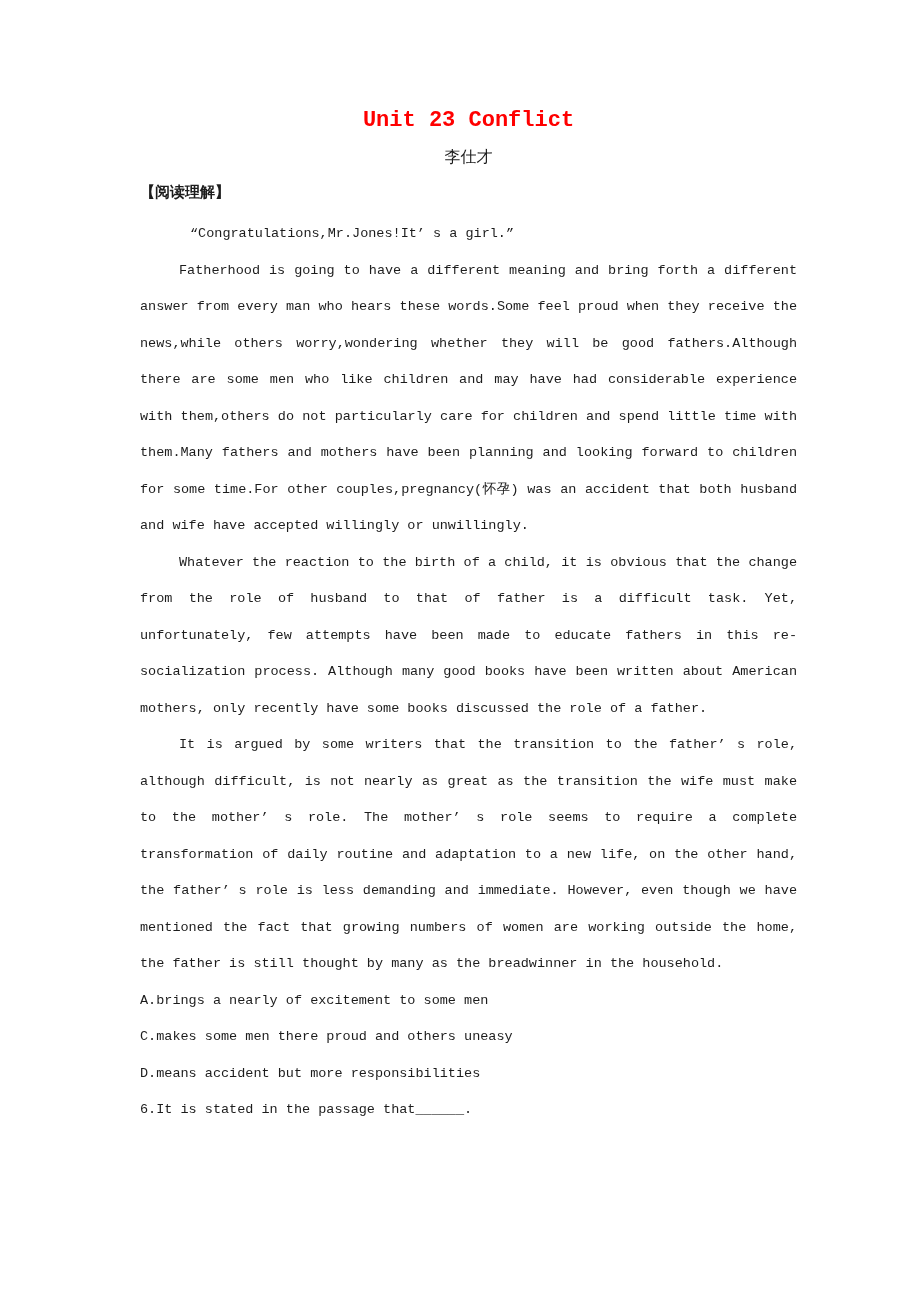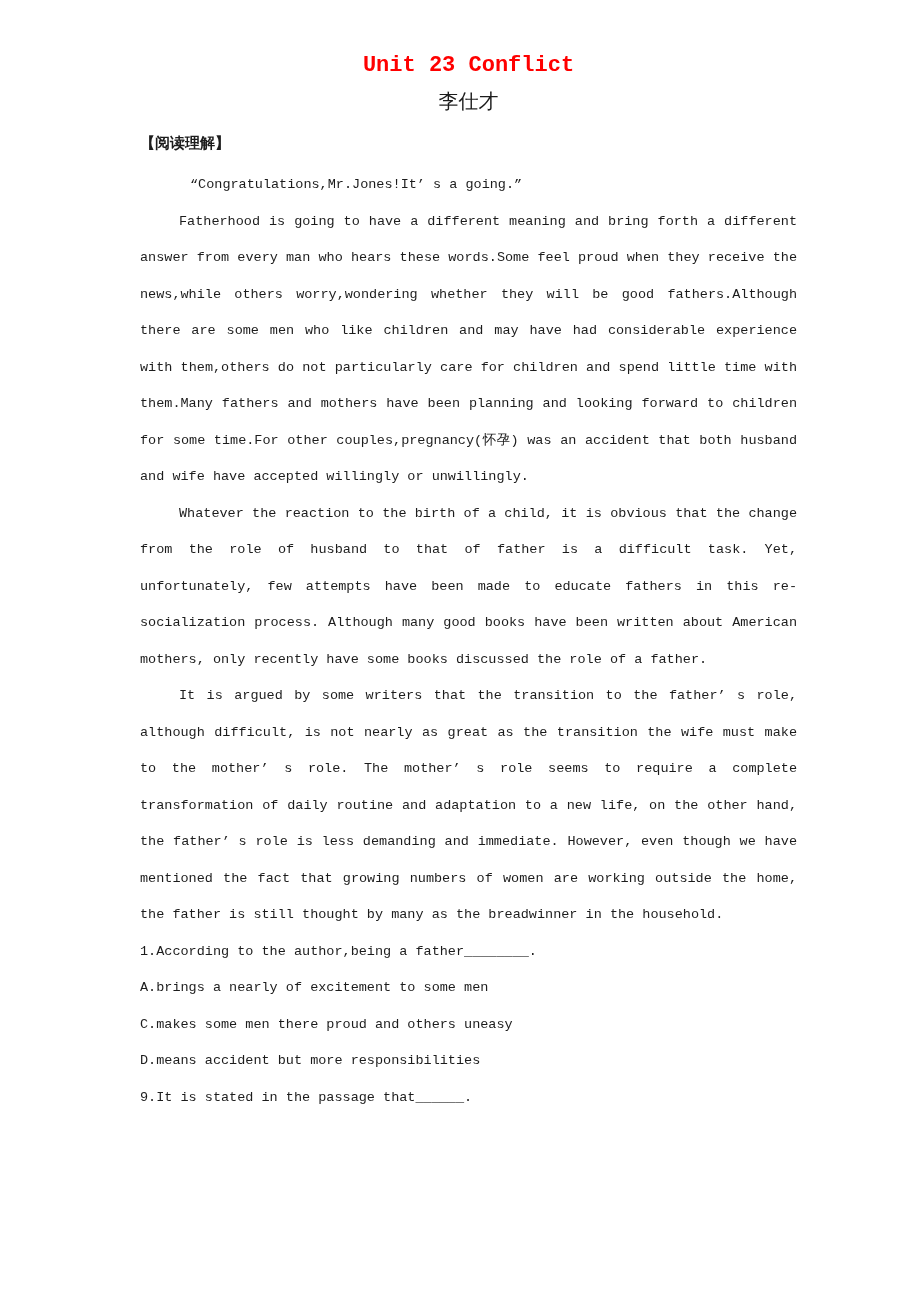--- a/index.html
+++ b/index.html
@@ -6,43 +6,43 @@
   html, body { background: #ffffff; }
   body {
     width: 920px;
     min-height: 1302px;
     font-family: "Liberation Mono", "DejaVu Sans Mono", monospace;
     color: #1c1c1c;
   }
   .page {
     width: 920px;
     min-height: 1302px;
-    padding: 51px 123px 40px 140px;
+    padding: 106px 123px 40px 140px;
     background: #ffffff;
   }
   .title {
     text-align: center;
     color: #ff0000;
     font-size: 22px;
     font-weight: bold;
     line-height: 30px;
     font-family: "Liberation Mono", "DejaVu Sans Mono", monospace;
   }
   .author {
     text-align: center;
-    font-size: 20px;
+    font-size: 16px;
     line-height: 24px;
     margin-top: 10px;
     color: #1c1c1c;
   }
   .section-heading {
     font-size: 15px;
     font-weight: bold;
     line-height: 24px;
-    margin-top: 18px;
+    margin-top: 12px;
     color: #1c1c1c;
   }
   .passage-block { margin-top: 10px; }
   .quote, .para {
     font-size: 13.5px;
     line-height: 36.5px;
     text-align: justify;
     color: #1c1c1c;
   }
   .quote { text-indent: 50px; }
@@ -59,35 +59,34 @@
 
 <div class="page">
 
   <h1 class="title">Unit 23 Conflict</h1>
 
   <div class="author">李仕才</div>
 
   <div class="section-heading">【阅读理解】</div>
 
   <div class="passage-block">
-    <p class="quote">“Congratulations,Mr.Jones!It’ s a going.”</p>
+    <p class="quote">“Congratulations,Mr.Jones!It’ s a girl.”</p>
 
     <p class="para">Fatherhood is going to have a different meaning and bring forth a different answer from every man who hears these words.Some feel proud when they receive the news,while others worry,wondering whether they will be good fathers.Although there are some men who like children and may have had considerable experience with them,others do not particularly care for children and spend little time with them.Many fathers and mothers have been planning and looking forward to children for some time.For other couples,pregnancy(怀孕) was an accident that both husband and wife have accepted willingly or unwillingly.</p>
 
     <p class="para">Whatever the reaction to the birth of a child, it is obvious that the change from the role of husband to that of father is a difficult task. Yet, unfortunately, few attempts have been made to educate fathers in this re-socialization process. Although many good books have been written about American mothers, only recently have some books discussed the role of a father.</p>
 
     <p class="para">It is argued by some writers that the transition to the father’ s role, although difficult, is not nearly as great as the transition the wife must make to the mother’ s role. The mother’ s role seems to require a complete transformation of daily routine and adaptation to a new life, on the other hand, the father’ s role is less demanding and immediate. However, even though we have mentioned the fact that growing numbers of women are working outside the home, the father is still thought by many as the breadwinner in the household.</p>
   </div>
 
   <div class="questions-block">
-    <p class="qline">1.According to the author,being a father________.</p>
 
     <p class="qline">A.brings a nearly of excitement to some men</p>
 
 
     <p class="qline">C.makes some men there proud and others uneasy</p>
 
     <p class="qline">D.means accident but more responsibilities</p>
 
-    <p class="qline">9.It is stated in the passage that______.</p>
+    <p class="qline">6.It is stated in the passage that______.</p>
   </div>
 
 </div>
 
 </body></html>

